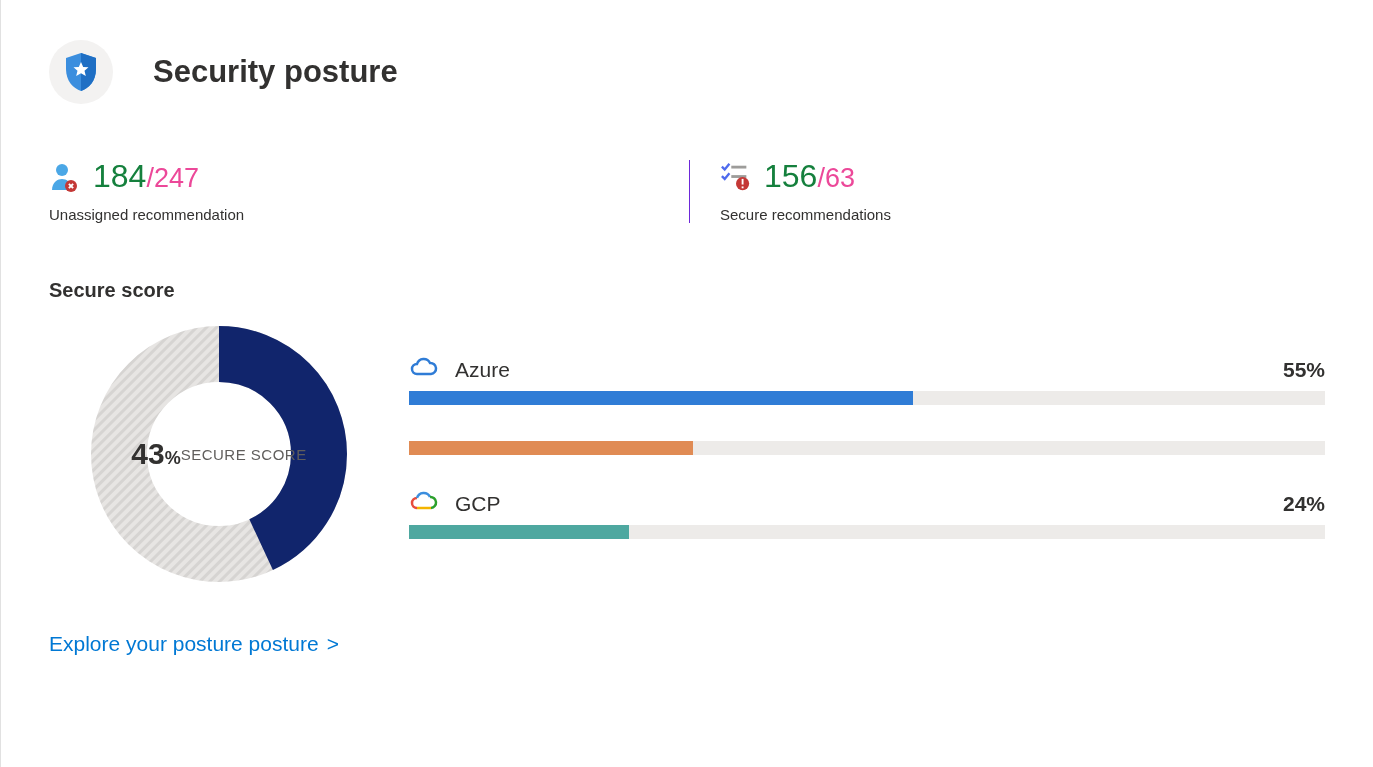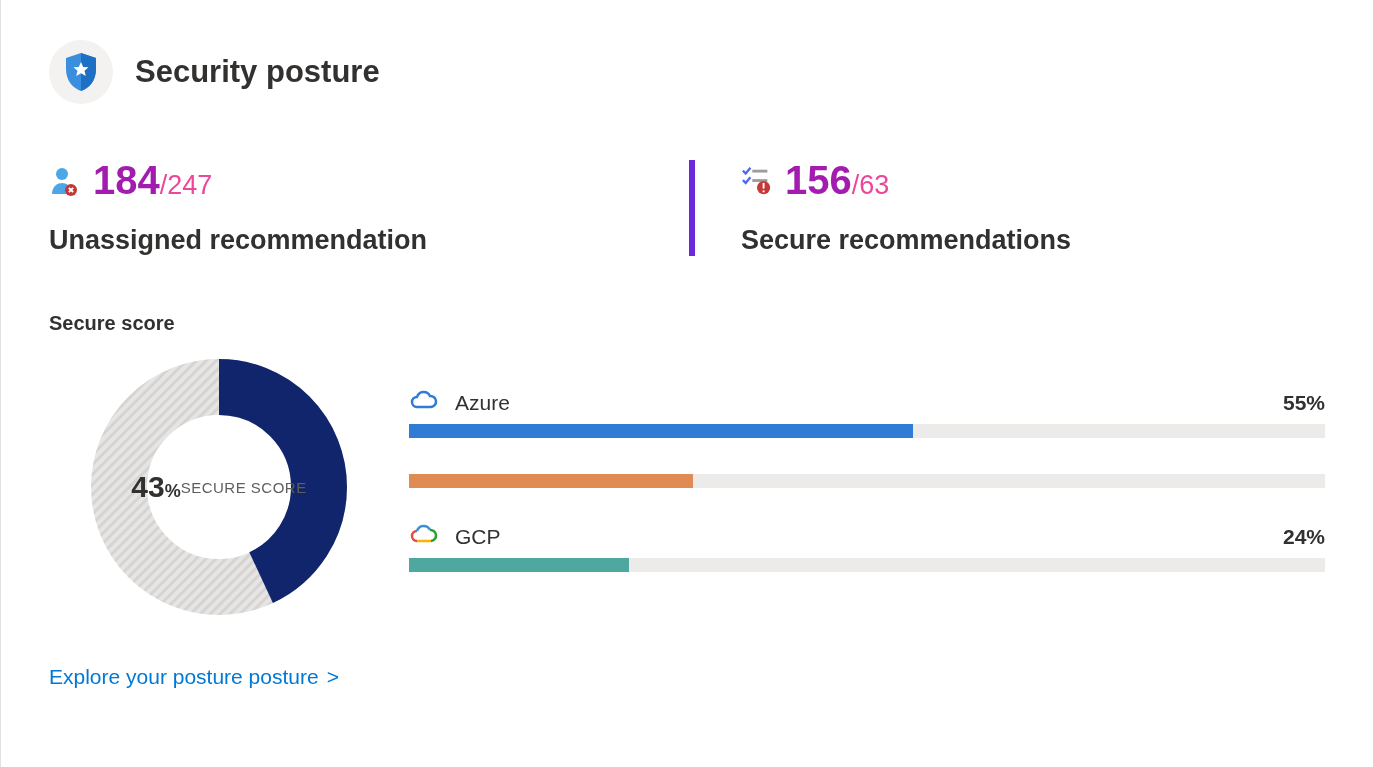--- a/index.html
+++ b/index.html
@@ -1,29 +1,29 @@
 <!DOCTYPE html>
 <html><head>
 <meta charset="utf-8">
 <style>
   html,body{margin:0;padding:0;background:#fff;font-family:"Segoe UI",Arial,sans-serif;color:#323130;}
   .card{width:1373px;height:767px;box-sizing:border-box;padding:40px 48px 30px 48px;border-left:1px solid #e1e1e1;}
-  .hdr{display:flex;align-items:center;gap:22px;}
+  .hdr{display:flex;align-items:center;gap:40px;}
   .hdr-icon{width:64px;height:64px;border-radius:50%;background:#f3f2f1;display:flex;align-items:center;justify-content:center;}
   .hdr-title{font-size:31px;font-weight:600;color:#323130;}
   .stats{display:flex;margin-top:56px;}
   .stat{flex:0 0 auto;}
   .stat:first-child{width:640px;}
-  .stat:nth-child(2){border-left:6px solid #6d28d9;padding-left:46px;}
+  .stat:nth-child(2){border-left:1px solid #6d28d9;padding-left:30px;}
   .stat-top{display:flex;align-items:center;gap:12px;}
   .stat-icon{width:32px;height:32px;display:flex;align-items:center;justify-content:center;}
   .stat-vals{display:flex;align-items:baseline;}
-  .stat-big{font-size:40px;font-weight:700;color:#a21caf;line-height:1;}
+  .stat-big{font-size:32px;font-weight:400;color:#15803d;line-height:1;}
   .stat-small{font-size:27px;font-weight:400;color:#ec4899;}
-  .stat-label{font-size:27px;color:#323130;margin-top:24px;font-weight:bold;}
+  .stat-label{font-size:15px;color:#323130;margin-top:12px;}
   .score-hdr{font-size:20px;font-weight:600;margin-top:56px;color:#323130;}
   .score-area{display:flex;align-items:center;margin-top:22px;}
   .donut-wrap{width:260px;height:260px;position:relative;margin-left:40px;margin-right:60px;flex:0 0 auto;}
   .donut-center{position:absolute;inset:0;display:flex;align-items:center;justify-content:center;text-align:center;}
   .donut-val{font-size:30px;font-weight:600;}
   .donut-val .pct{font-size:18px;font-weight:600;}
   .donut-sub{font-size:15px;letter-spacing:.5px;color:#605e5c;}
   .bars{flex:1;min-width:0;}
   .bar-row{margin-bottom:36px;}
   .bar-row:last-child{margin-bottom:12px;}

